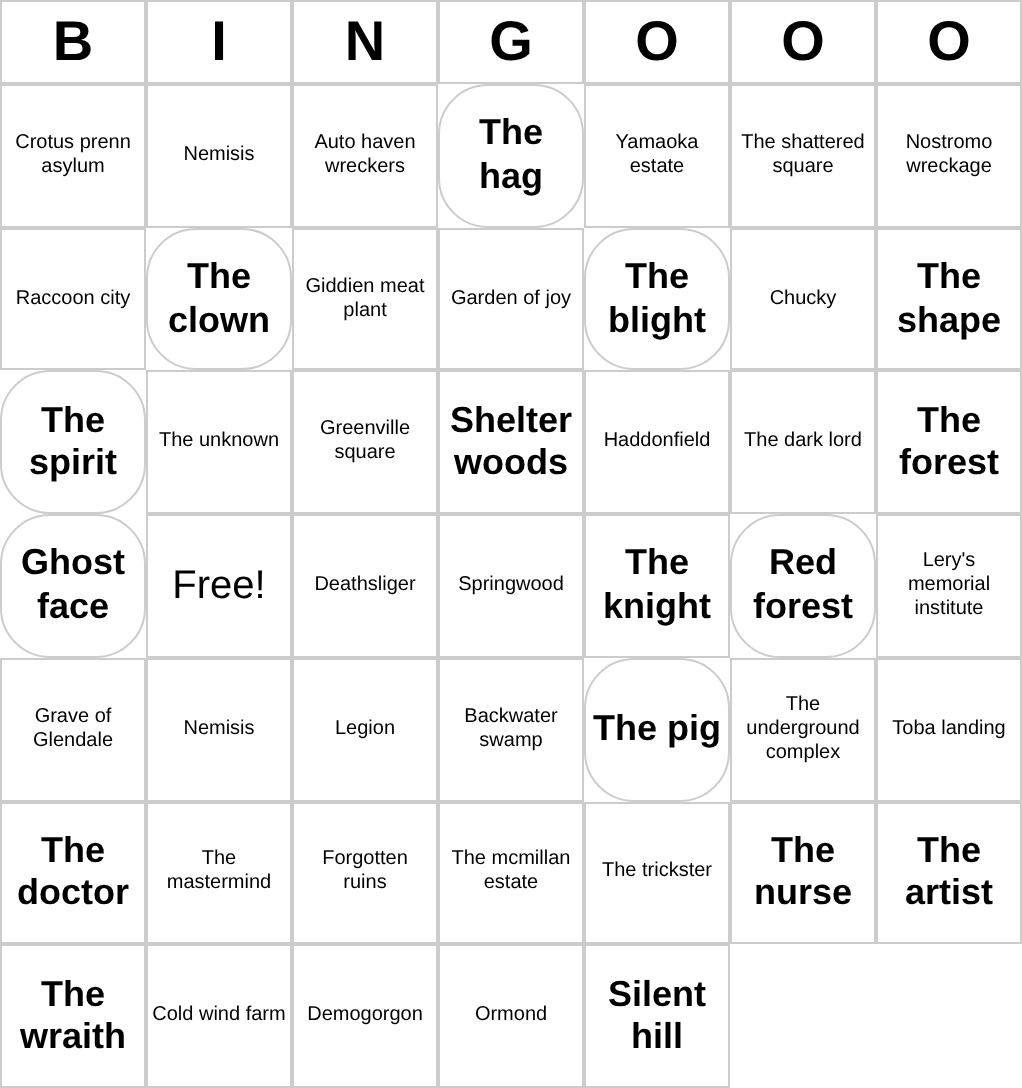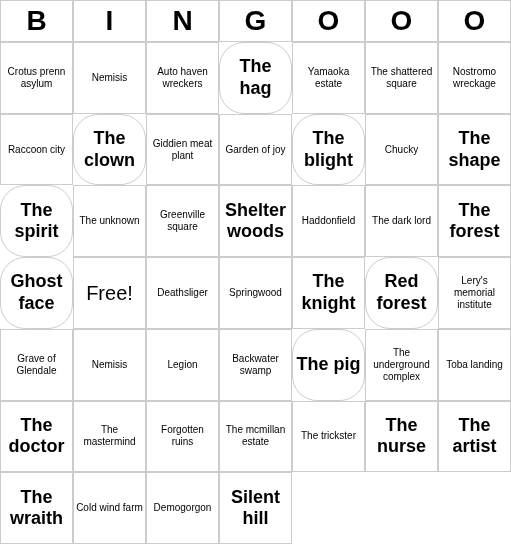--- a/index.html
+++ b/index.html
@@ -108,14 +108,15 @@
     <div class="cell medium">The doctor</div>
     <div class="cell">The mastermind</div>
     <div class="cell">Forgotten ruins</div>
     <div class="cell">The mcmillan estate</div>
     <div class="cell">The trickster</div>
     <div class="cell medium">The nurse</div>
     <div class="cell medium">The artist</div>
     <div class="cell medium">The wraith</div>
     <div class="cell">Cold wind farm</div>
     <div class="cell">Demogorgon</div>
+    <div class="cell">Ormond</div>
     <div class="cell medium">Silent hill</div>
   </div>
 
 </body></html>

